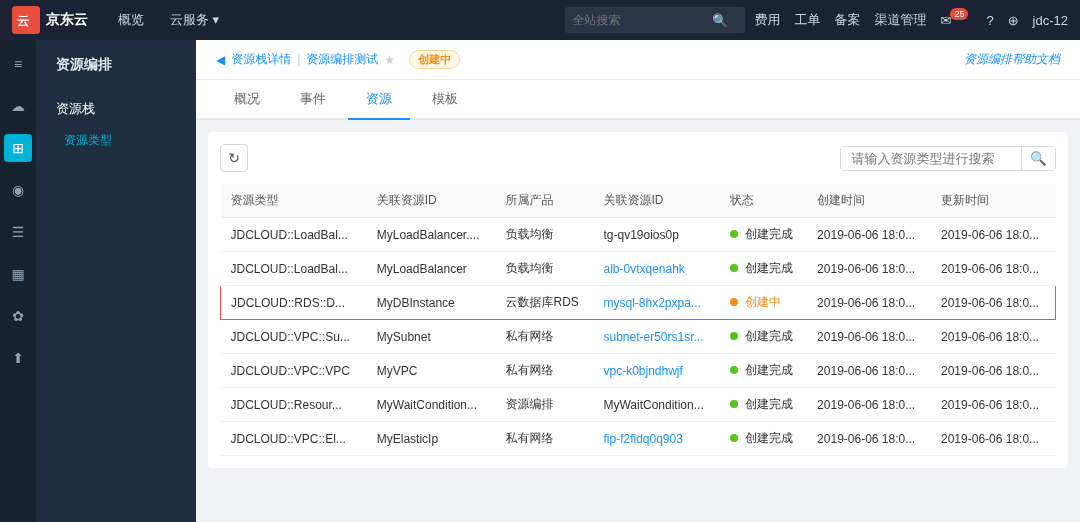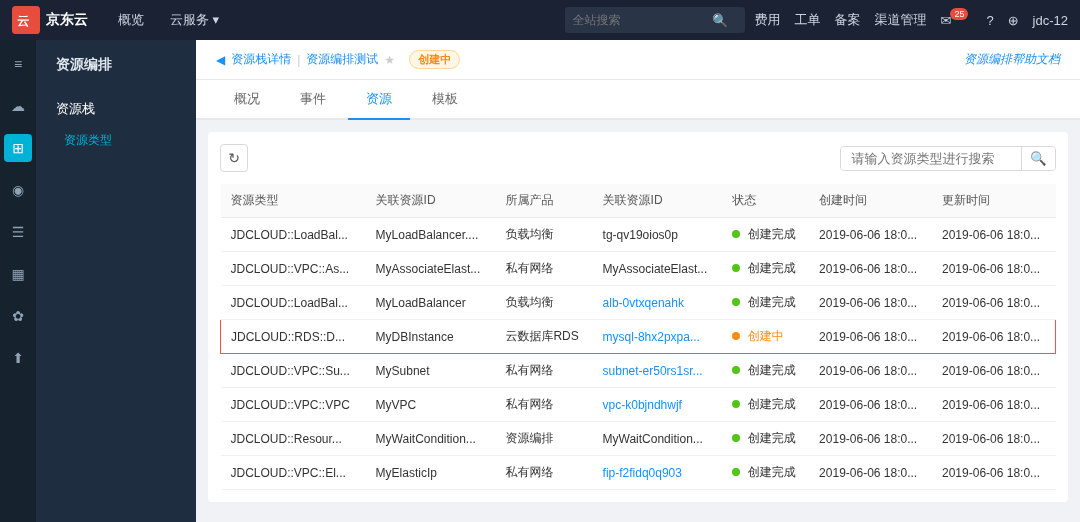--- a/index.html
+++ b/index.html
@@ -397,32 +397,20 @@
     <td>负载均衡</td>
     <td><span>tg-qv19oios0p</span></td>
     <td>
       <span class="status-dot dot-green"></span>
       <span class="status-done">创建完成</span>
     </td>
     <td>2019-06-06 18:0...</td>
     <td>2019-06-06 18:0...</td>
   </tr>
             <tr>
-    <td>JDCLOUD::VPC::As...</td>
-    <td>MyAssociateElast...</td>
-    <td>私有网络</td>
-    <td><span>MyAssociateElast...</span></td>
-    <td>
-      <span class="status-dot dot-green"></span>
-      <span class="status-done">创建完成</span>
-    </td>
-    <td>2019-06-06 18:0...</td>
-    <td>2019-06-06 18:0...</td>
-  </tr>
-            <tr>
     <td>JDCLOUD::LoadBal...</td>
     <td>MyLoadBalancer</td>
     <td>负载均衡</td>
     <td><span class="link-text">alb-0vtxqenahk</span></td>
     <td>
       <span class="status-dot dot-green"></span>
       <span class="status-done">创建完成</span>
     </td>
     <td>2019-06-06 18:0...</td>
     <td>2019-06-06 18:0...</td>

